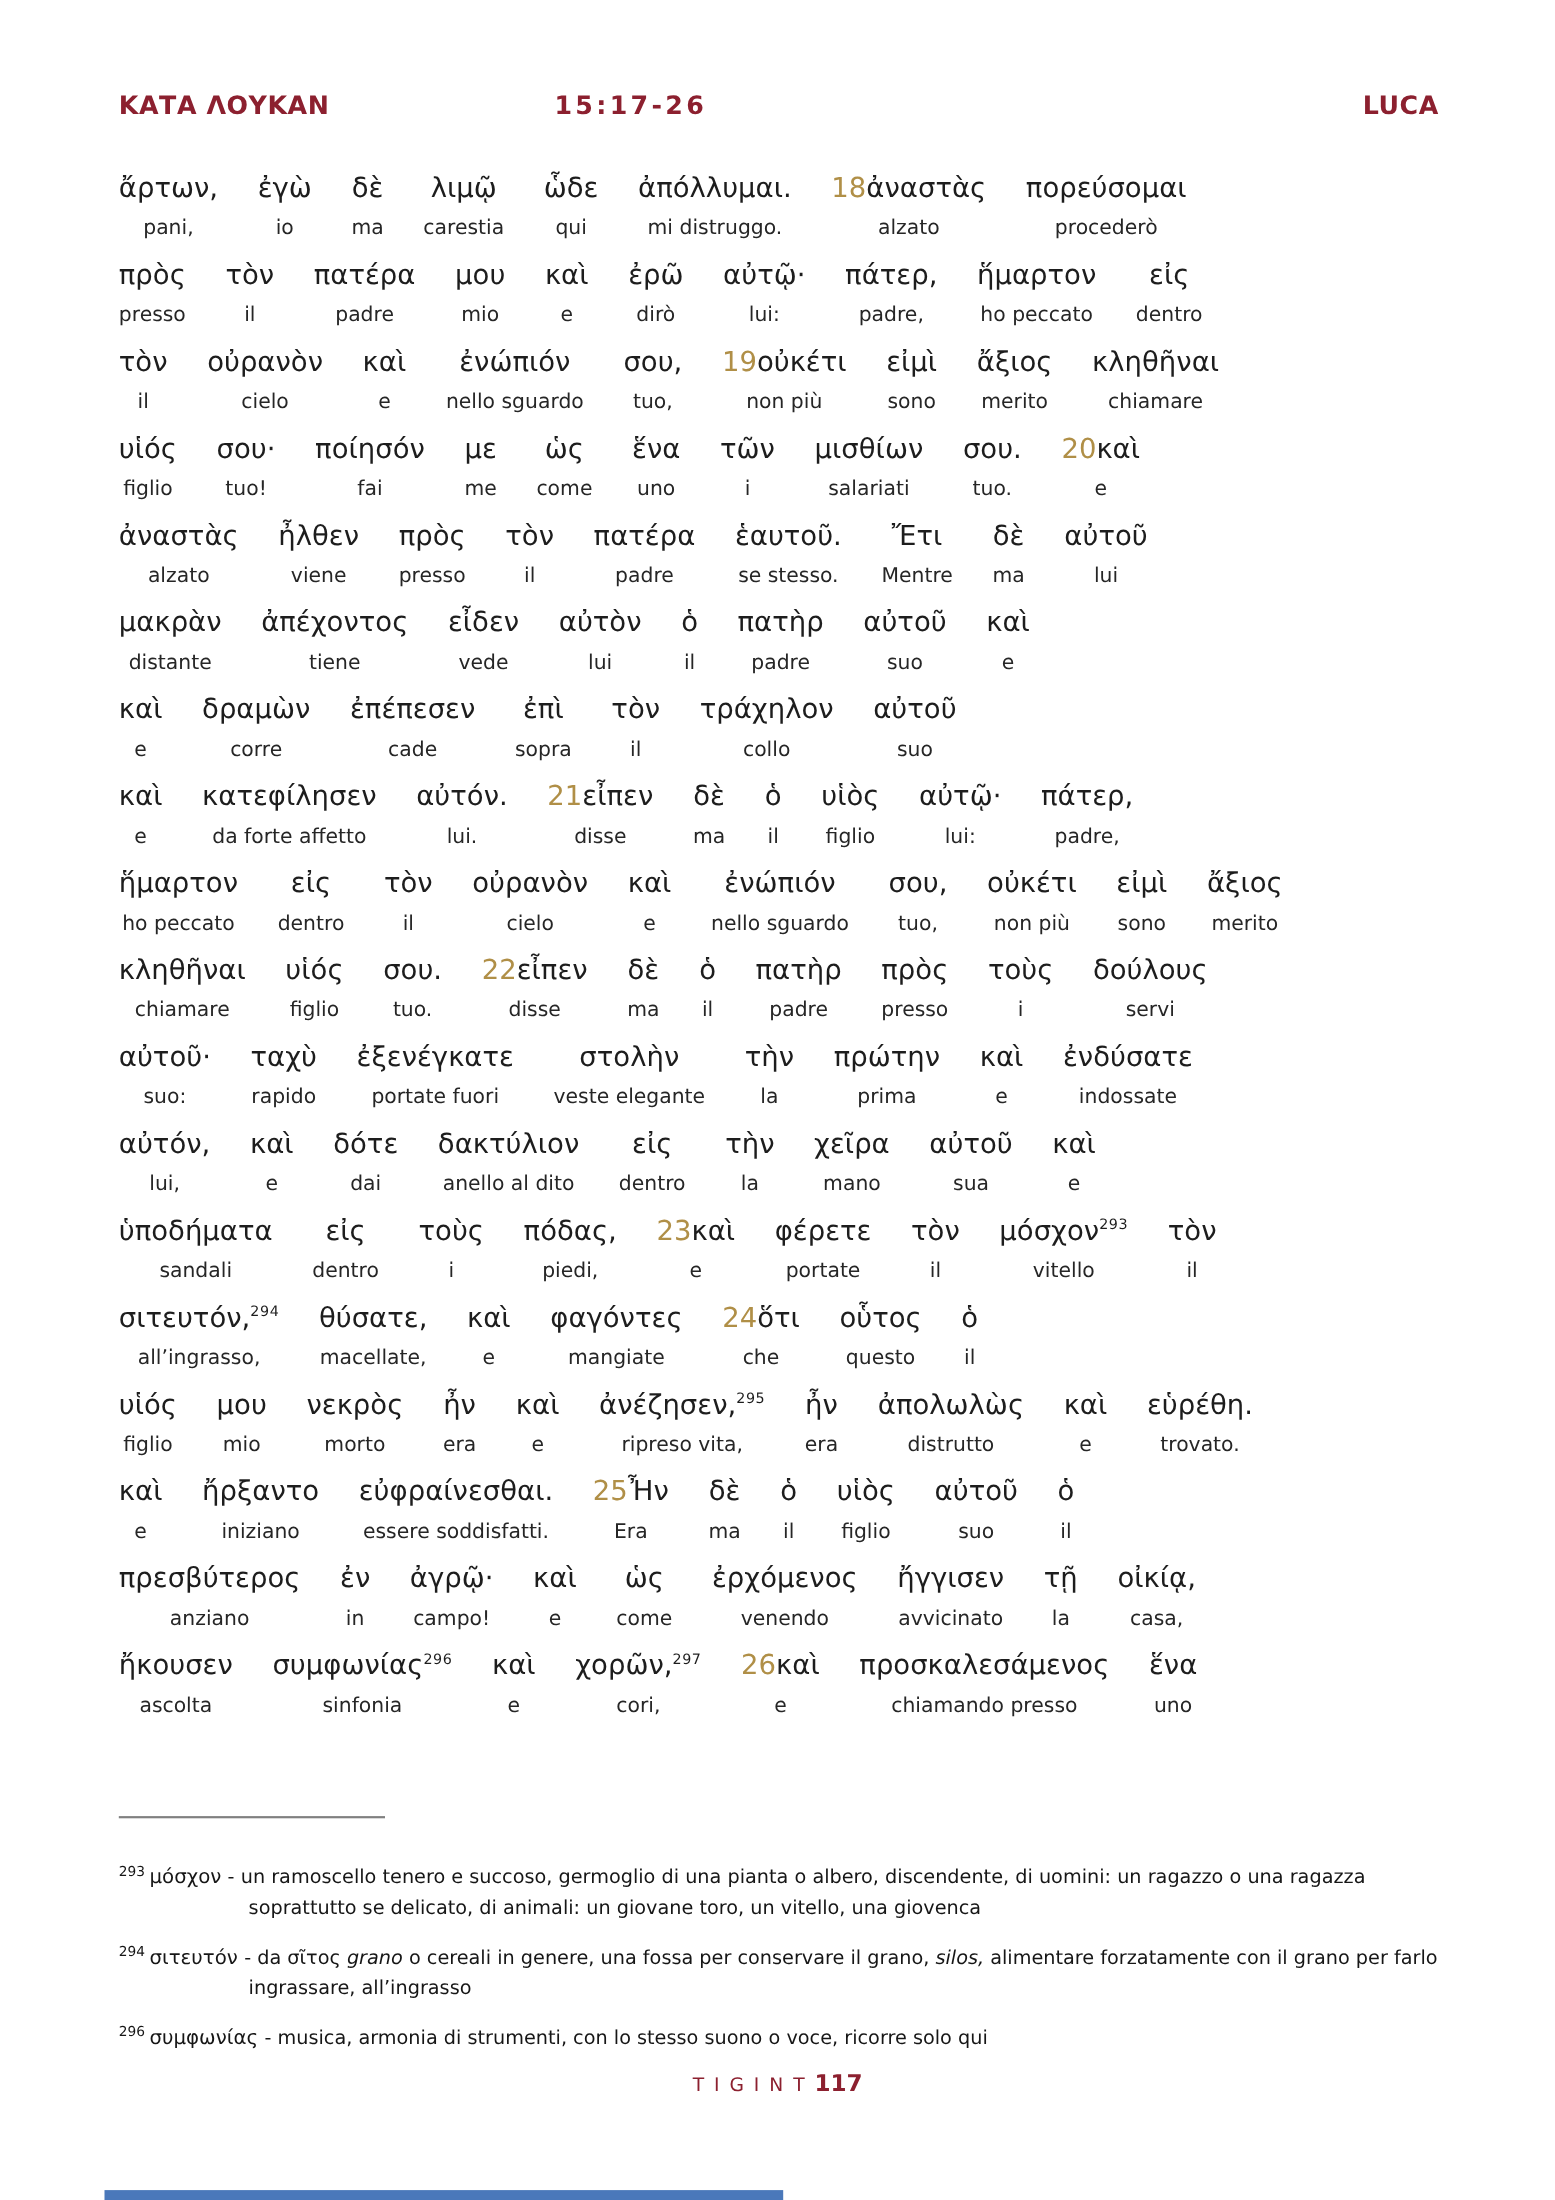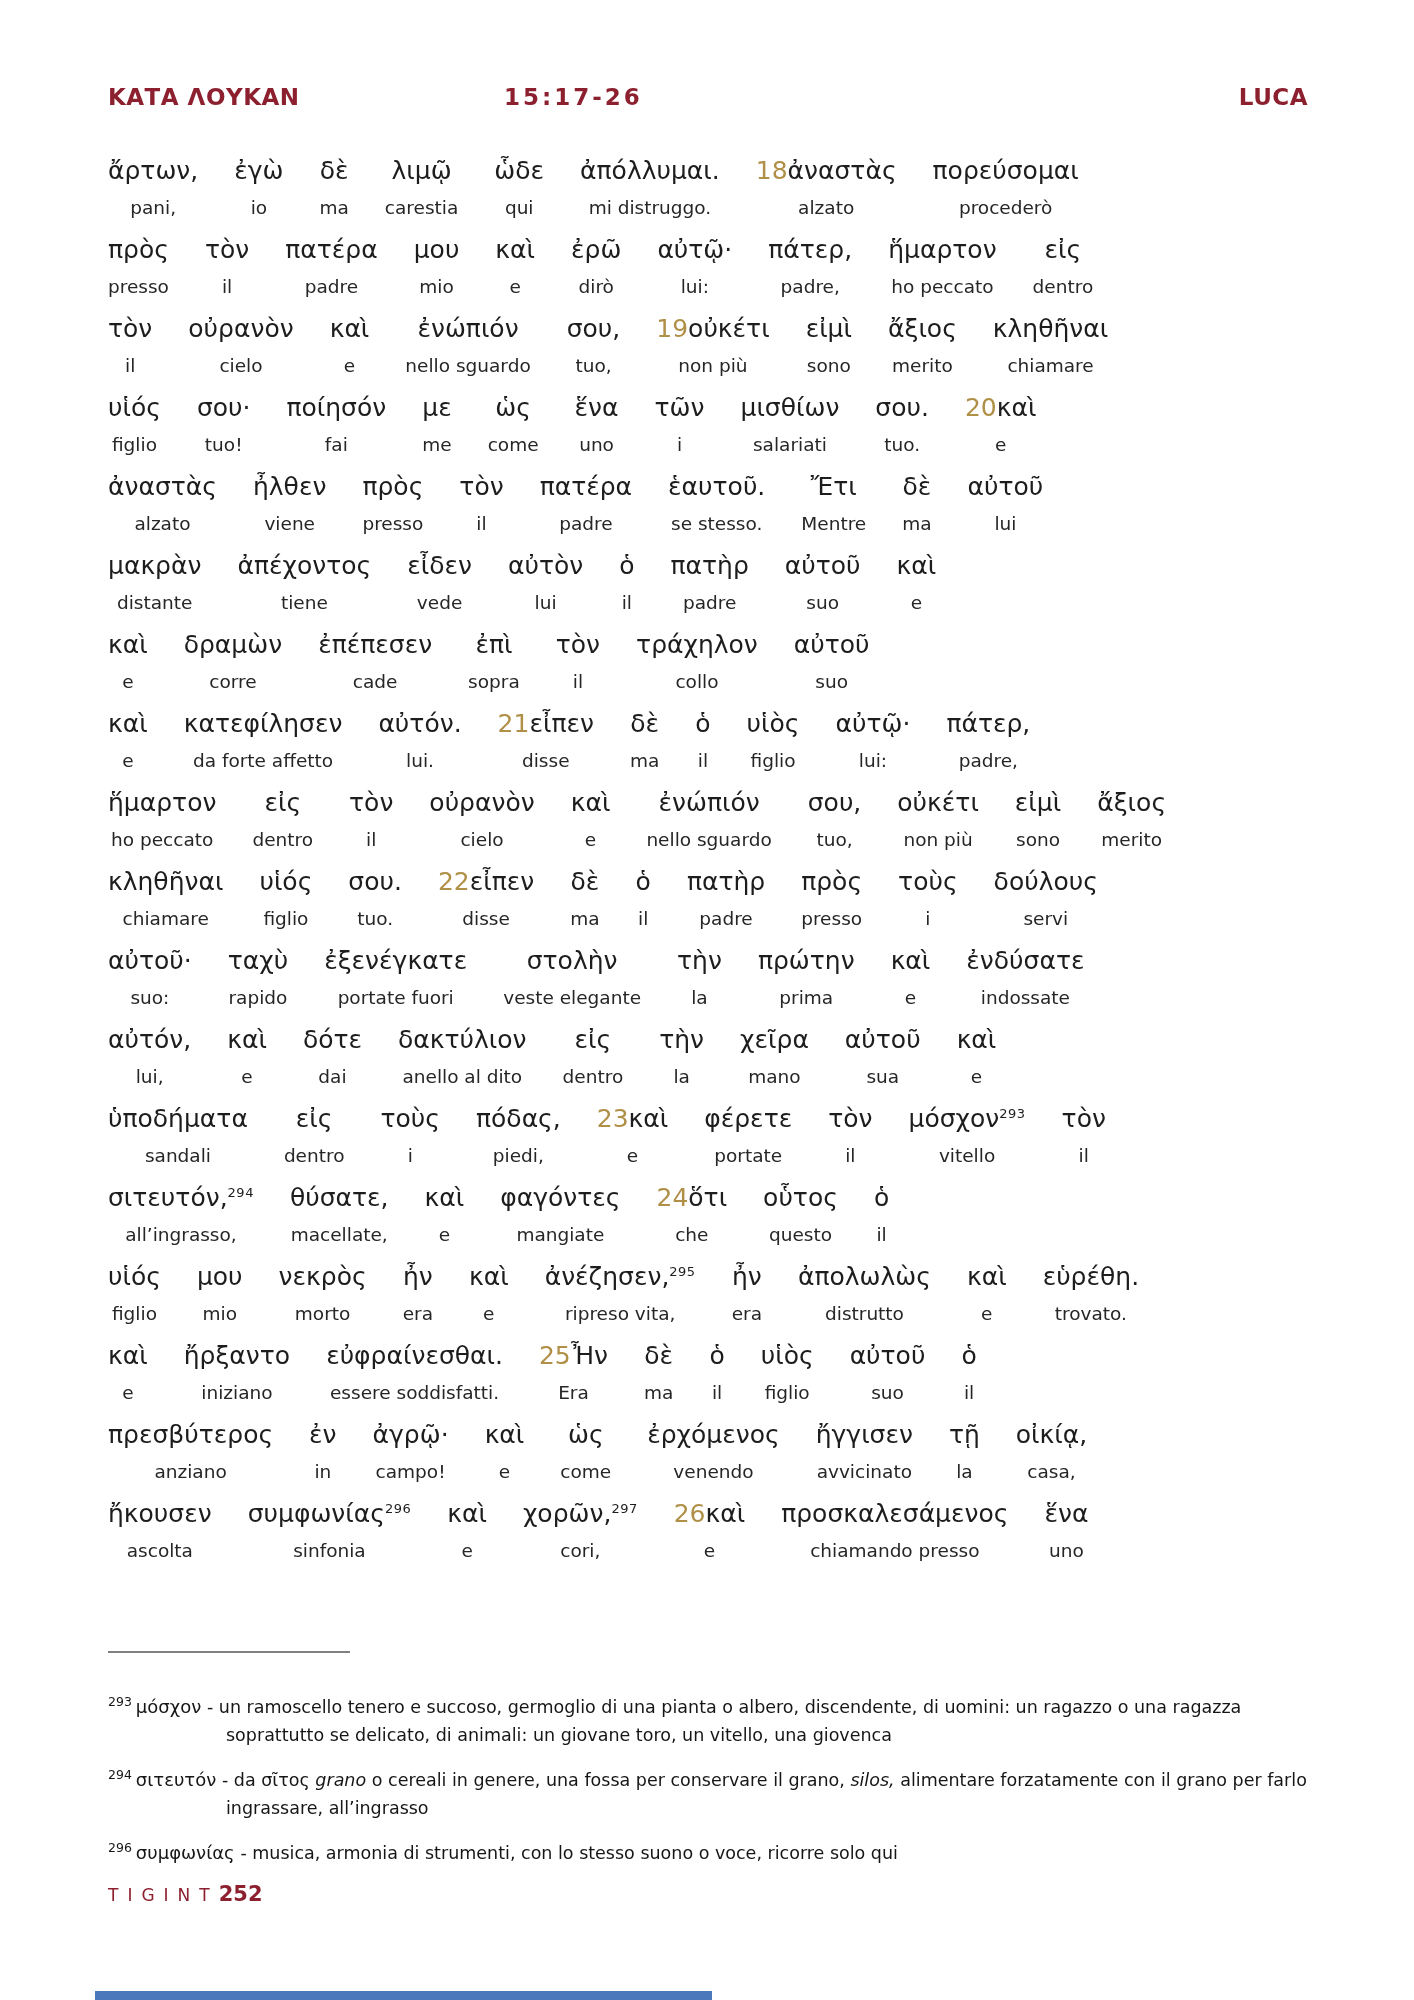--- a/index.html
+++ b/index.html
@@ -23,21 +23,21 @@
   .verse{color:var(--gold);}
   .fnref{font-size:13px;line-height:0;vertical-align:super;letter-spacing:0.5px;}
   
   .fn-section{margin-top:88px;}
   .fn-divider{width:242px;border-top:2px solid #808080;margin-bottom:40px;}
   .footnote{font-size:17.5px;line-height:27.5px;padding-left:118px;text-indent:-118px;margin-bottom:17px;color:#161616;}
   .fn-num{vertical-align:super;font-size:12.5px;line-height:0;margin-right:4px;}
   .fn-term{font-size:18px;}
   .em{font-style:italic;}
   
-  .footer{position:absolute;left:108px;right:108px;top:1882px;display:flex;justify-content:flex-start;align-items:baseline;}
+  .footer{position:absolute;left:108px;right:108px;top:1882px;display:flex;justify-content:center;align-items:baseline;}
   .f-left{font-size:17px;letter-spacing:9px;color:var(--maroon);}
   .f-right{font-size:21px;font-weight:700;color:var(--maroon);}
   .bottom-bar{position:absolute;left:95px;bottom:0;width:617px;height:9px;background:#4a78ba;}
 </style>
 </head>
 <body style="--maroon: #8c202f; --gold: #b08f47;">
 
 <div class="page">
 
   <div class="header">
@@ -723,16 +723,16 @@
         <div class="footnote"><sup class="fn-num">293</sup><span class="fn-term">μόσχον </span><span>- un ramoscello tenero e succoso, germoglio di una pianta o albero, discendente, di uomini: un ragazzo o una ragazza soprattutto se delicato, di animali: un giovane toro, un vitello, una giovenca</span></div>
         <div class="footnote"><sup class="fn-num">294</sup><span class="fn-term">σιτευτόν </span><span>- da σῖτος </span><span class="em">grano</span><span> o cereali in genere, una fossa per conservare il grano, </span><span class="em">silos,</span><span> alimentare forzatamente con il grano per farlo ingrassare, all’ingrasso</span></div>
         <div class="footnote"><sup class="fn-num">296</sup><span class="fn-term">συμφωνίας </span><span>- musica, armonia di strumenti, con lo stesso suono o voce, ricorre solo qui</span></div>
       </div>
   </div>
 
 </div>
 
 <div class="footer">
   <div class="f-left">TIGINT</div>
-  <div class="f-right">252</div>
+  <div class="f-right">117</div>
 </div>
 
 <div class="bottom-bar" style="background: rgb(74, 120, 186);"></div>
 
 </body></html>

